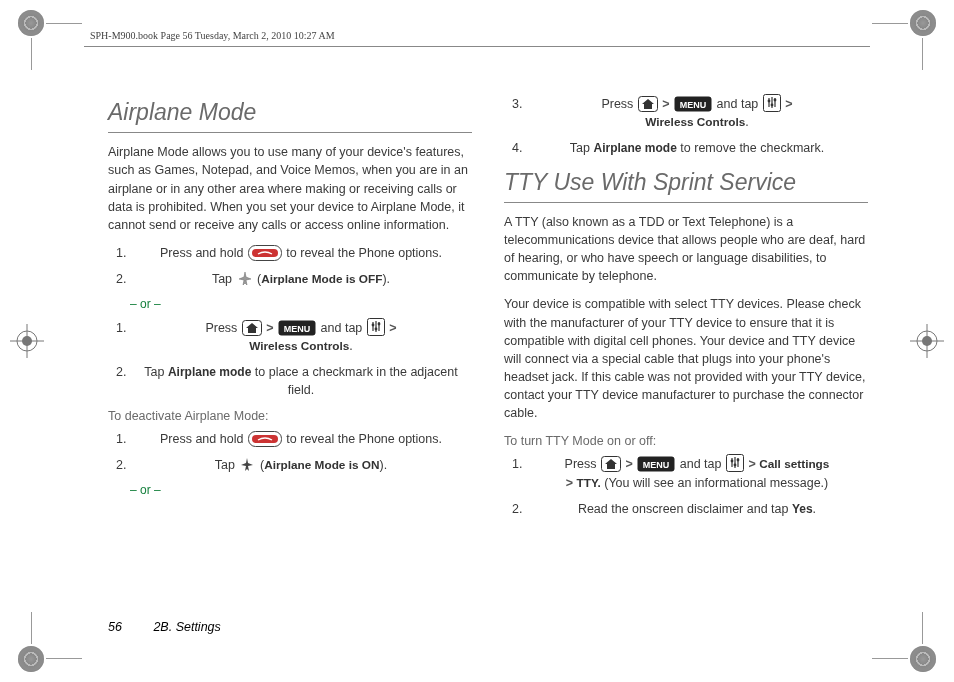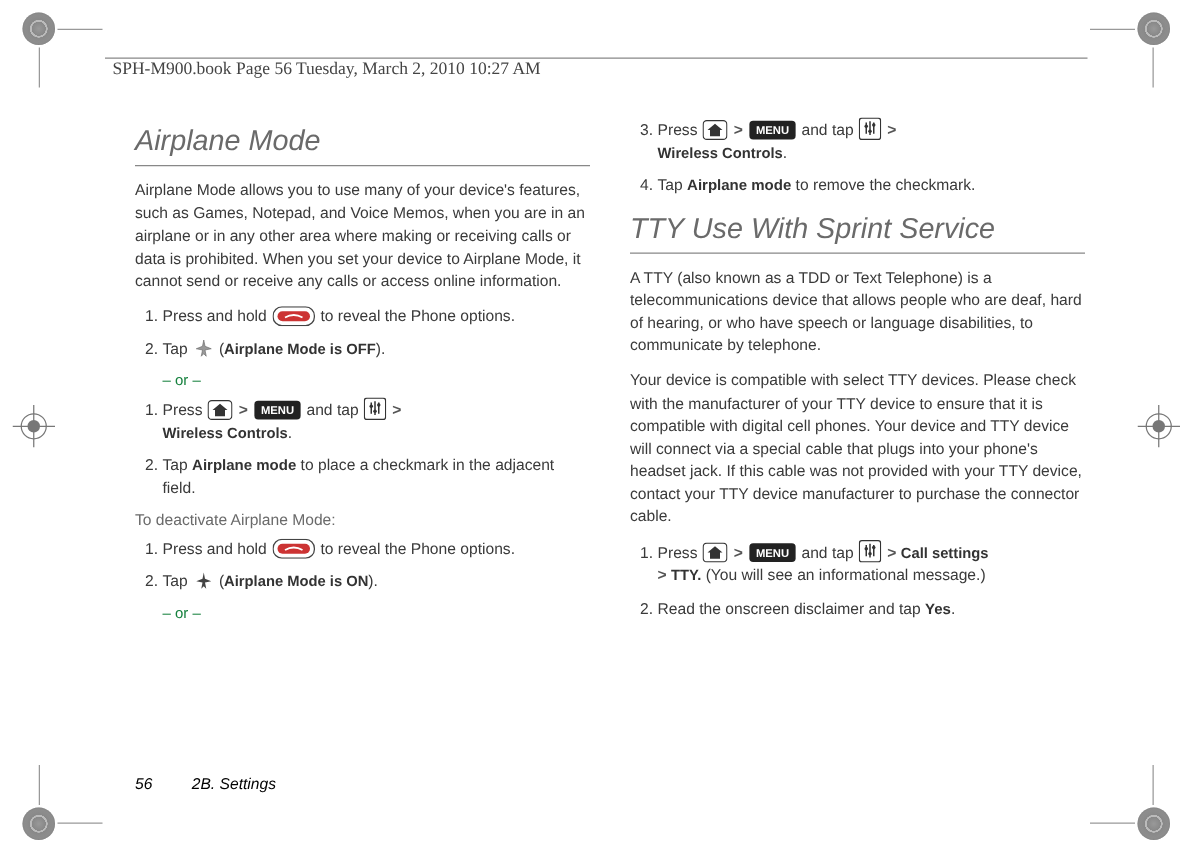--- a/index.html
+++ b/index.html
@@ -34,24 +34,23 @@
   .reg-right { top: 50%; right: 10px; transform: translateY(-50%); }
 
   .header-line {
     position: absolute;
     top: 46px; left: 84px; right: 84px;
     border-top: 1px solid #888;
   }
   .header-text {
     position: absolute;
     top: 30px; left: 90px;
-    font-size: 14px;
+    font-size: 10px;
     color: #444;
     font-family: "Times New Roman", serif;
-    margin-top: 18px;
   }
 
   .page {
     position: absolute;
     top: 90px; left: 108px; right: 86px; bottom: 70px;
     display: flex;
     gap: 32px;
   }
   .col { flex: 1; font-size: 12.5px; line-height: 1.45; }
   h2.section-heading {
@@ -59,21 +58,21 @@
     font-style: italic;
     font-weight: 400;
     color: #6a6a6a;
     font-size: 23px;
     margin: 6px 0 10px 0;
     border-bottom: 1px solid #888;
     padding-bottom: 3px;
   }
   p { margin: 6px 0 10px 0; }
   .sub { font-family: Arial, sans-serif; color: #6a6a6a; font-size: 12.5px; margin: 8px 0 4px 0; }
-  ol { margin: 4px 0 4px 0; padding-left: 22px; }
+  ol { margin: 4px 0 4px 0; padding-left: 22px; text-align: center; }
   ol li { margin: 4px 0 8px 0; }
   .or { margin: 2px 0 2px 22px; color: #15803d; font-size: 12px; }
   .bold { font-weight: 700; font-family: Arial, sans-serif; color: #333; font-size: 11.8px; }
   .boldline { font-weight: 700; font-family: Arial, sans-serif; color: #333; font-size: 12px; }
   .gt { font-weight: 700; color: #555; }
 
   .icon {
     display: inline-block;
     vertical-align: -4px;
     margin: 0 1px;
@@ -245,20 +244,21 @@
         <span class="bold">Wireless Controls</span><span>.</span>
       </li>
       <li>
         <span>Tap </span><span class="boldline">Airplane mode</span><span> to remove the checkmark.</span>
       </li>
     </ol>
 
     <h2 class="section-heading">TTY Use With Sprint Service</h2>
     <p>A TTY (also known as a TDD or Text Telephone) is a telecommunications device that allows people who are deaf, hard of hearing, or who have speech or language disabilities, to communicate by telephone.</p>
     <p>Your device is compatible with select TTY devices. Please check with the manufacturer of your TTY device to ensure that it is compatible with digital cell phones. Your device and TTY device will connect via a special cable that plugs into your phone's headset jack. If this cable was not provided with your TTY device, contact your TTY device manufacturer to purchase the connector cable.</p>
+    <div class="sub">To turn TTY Mode on or off:</div>
     <ol>
       <li>
         <span>Press </span>
         <span class="icon">
           <svg width="20" height="16">
               <rect x="0.5" y="0.5" width="19" height="15" rx="3" fill="#fff" stroke="#333"></rect>
               <path d="M10 3 L16 8 L14 8 L14 13 L6 13 L6 8 L4 8 Z" fill="#333"></path>
             </svg>
         </span>
         <span class="gt"> &gt; </span>

